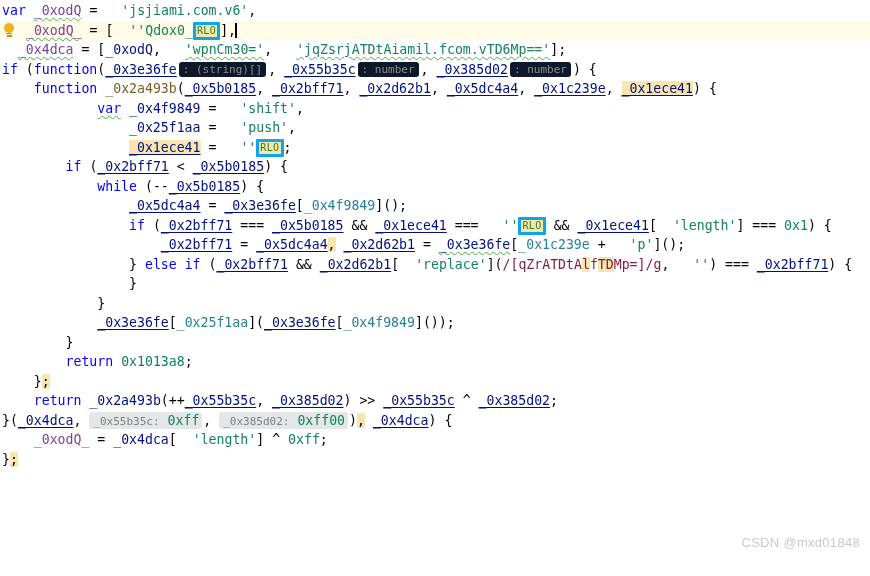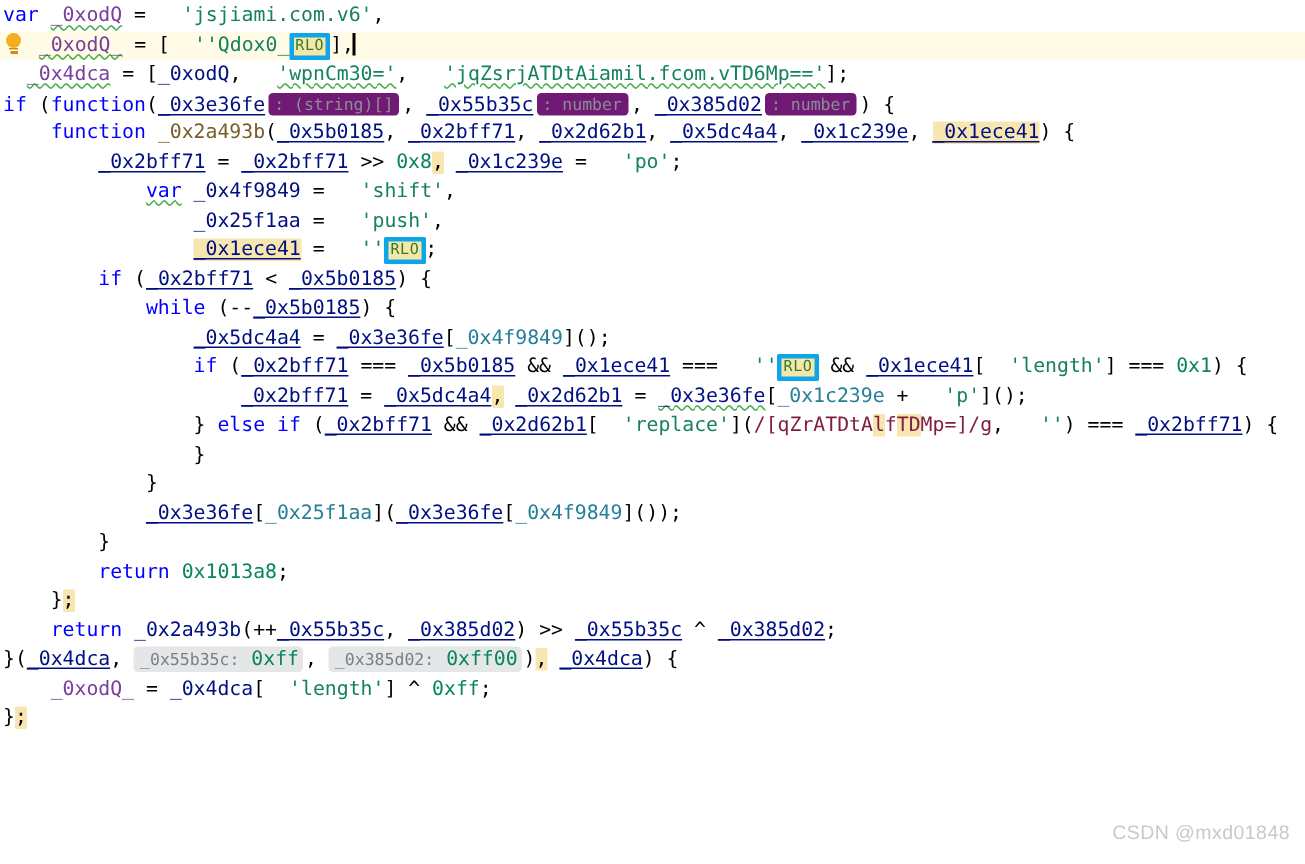--- a/index.html
+++ b/index.html
@@ -70,21 +70,21 @@
     border-radius: 1px;
     line-height: 12px;
     display: inline-block;
     vertical-align: 1px;
   }
   
   .invis { background: #f8e6b0; }
 
   
   .inlay {
-    background: #701a75;
+    background: #0f172a;
     color: #8a8f94;
     font-size: 11px;
     border-radius: 3px;
     padding: 1px 4px;
     margin: 0 2px;
     vertical-align: 1px;
   }
   .inlay-val { color: #098658; }
   .inlay-arg {
     background: #e4e6e8;
@@ -130,21 +130,21 @@
     position: absolute;
     left: 4.5px; top: 12.5px;
     width: 5px; height: 1.5px;
     background: #c98f12;
   }
 
   
   #watermark {
     position: absolute;
     right: 10px;
-    bottom: 12px;
+    bottom: 24px;
     font-family: "Liberation Sans", sans-serif;
     font-size: 13px;
     color: #c9c9c9;
     letter-spacing: 0.3px;
     white-space: pre;
   }
 </style>
 </head>
 <body>
 
@@ -153,21 +153,20 @@
   <div class="line"><span class="kw">var</span> <span class="varname sq">_0xodQ</span> <span class="op">=</span> <span class="str">'jsjiami.com.v6'</span><span class="punc">,</span></div>
 
   <div class="line current"><span class="bulb"><span class="glass"></span><span class="base1"></span><span class="base2"></span></span> <span class="varname sq">_0xodQ_</span> <span class="op">=</span> <span class="punc">[</span><span class="str">''Qdox0_</span><span class="rlo">RLO</span><span class="punc">],</span><span class="caret"></span></div>
 
   <div class="line">  <span class="varname sq">_0x4dca</span> <span class="op">=</span> <span class="punc">[</span><span class="ident">_0xodQ</span><span class="punc">,</span> <span class="str sq">'wpnCm30='</span><span class="punc">,</span> <span class="str sq">'jqZsrjATDtAiamil.fcom.vTD6Mp=='</span><span class="punc">];</span></div>
 
   <div class="line"><span class="kw">if</span> <span class="punc">(</span><span class="kw">function</span><span class="punc">(</span><span class="ident u">_0x3e36fe</span><span class="inlay">: (string)[]</span><span class="punc">,</span> <span class="ident u">_0x55b35c</span><span class="inlay">: number</span><span class="punc">,</span> <span class="ident u">_0x385d02</span><span class="inlay">: number</span><span class="punc">) {</span></div>
 
   <div class="line">    <span class="kw">function</span> <span class="fn">_0x2a493b</span><span class="punc">(</span><span class="ident u">_0x5b0185</span><span class="punc">,</span> <span class="ident u">_0x2bff71</span><span class="punc">,</span> <span class="ident u">_0x2d62b1</span><span class="punc">,</span> <span class="ident u">_0x5dc4a4</span><span class="punc">,</span> <span class="ident u">_0x1c239e</span><span class="punc">,</span> <span class="ident u hl">_0x1ece41</span><span class="punc">) {</span></div>
 
-  <div class="line">        <span class="ident u">_0x2bff71</span> <span class="op">=</span> <span class="ident u">_0x2bff71</span> <span class="op">&gt;&gt;</span> <span class="num">0x8</span><span class="punc hl">,</span> <span class="ident u">_0x1c239e</span> <span class="op">=</span> <span class="str">'po'</span><span class="punc">;</span></div>
 
   <div class="line">            <span class="kw sq">var</span> <span class="ident">_0x4f9849</span> <span class="op">=</span> <span class="str">'shift'</span><span class="punc">,</span></div>
 
   <div class="line">                <span class="ident">_0x25f1aa</span> <span class="op">=</span> <span class="str">'push'</span><span class="punc">,</span></div>
 
   <div class="line">                <span class="ident u hl">_0x1ece41</span> <span class="op">=</span> <span class="str">''</span><span class="rlo">RLO</span><span class="punc">;</span></div>
 
   <div class="line">        <span class="kw">if</span> <span class="punc">(</span><span class="ident u">_0x2bff71</span> <span class="op">&lt;</span> <span class="ident u">_0x5b0185</span><span class="punc">) {</span></div>
 
   <div class="line">            <span class="kw">while</span> <span class="punc">(</span><span class="op">--</span><span class="ident u">_0x5b0185</span><span class="punc">) {</span></div>

